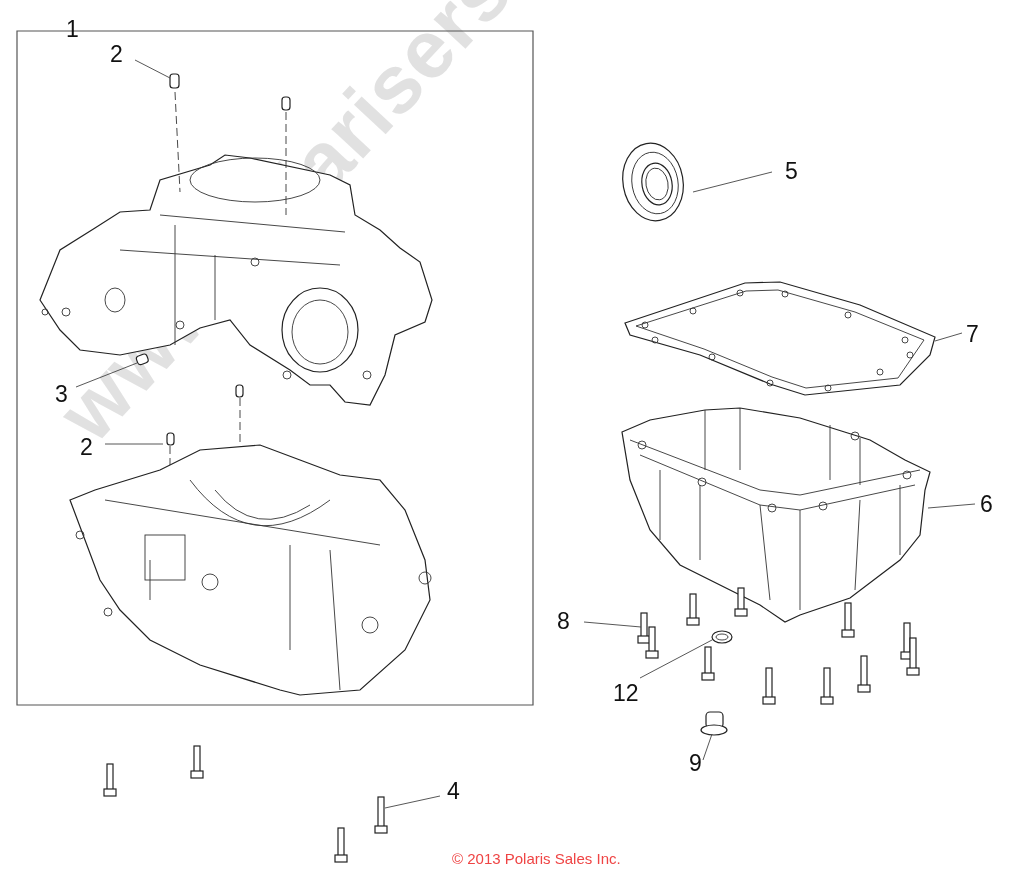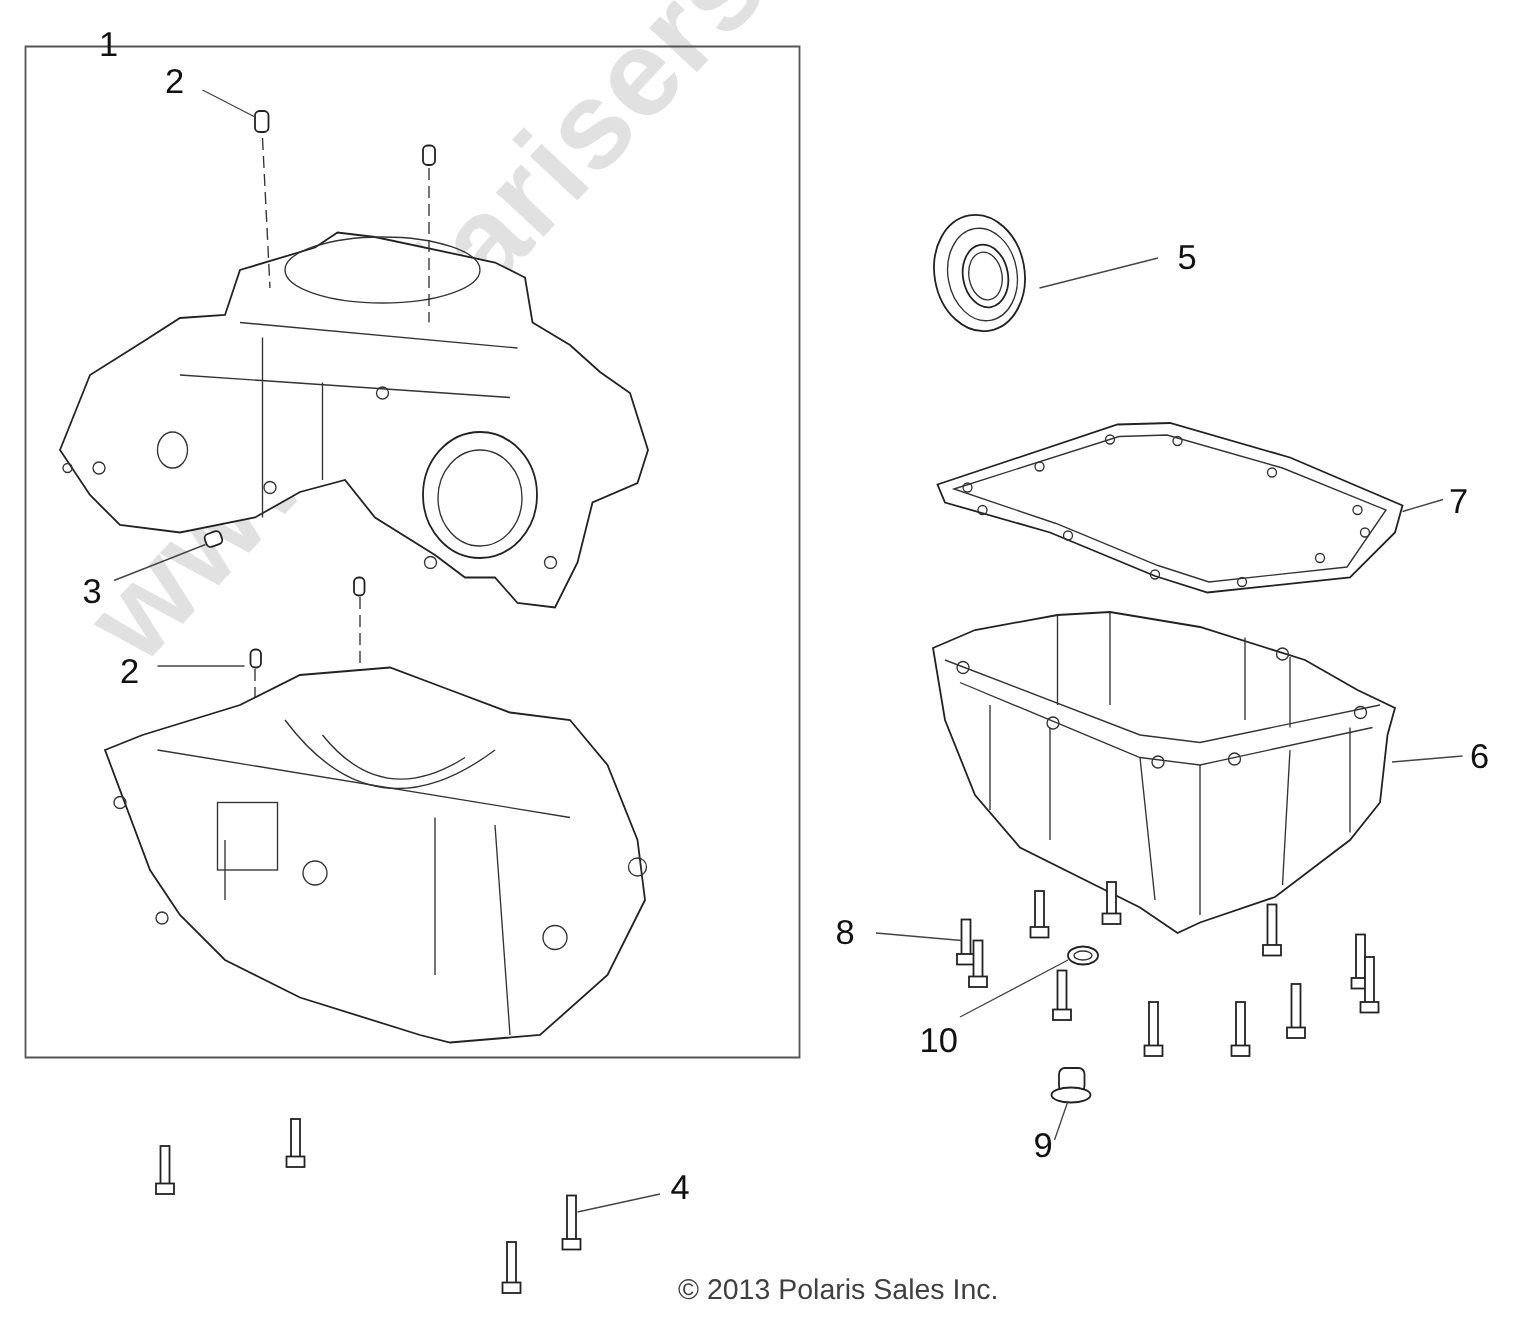--- a/index.html
+++ b/index.html
@@ -1,19 +1,19 @@
 <!DOCTYPE html>
 <html><head>
 <meta charset="utf-8">
 <style>
   html,body{margin:0;padding:0;background:#ffffff;}
   body{width:1020px;height:890px;position:relative;overflow:hidden;font-family:"Liberation Sans",sans-serif;}
   #stage{position:absolute;left:0;top:0;width:1020px;height:890px;}
   .callout{position:absolute;font-family:"Liberation Sans",sans-serif;font-size:23px;color:#111;line-height:1;}
-  .copyright{position:absolute;left:452px;top:850px;font-family:"Liberation Sans",sans-serif;font-size:19px;color:#404040;white-space:nowrap;}
+  .copyright{position:absolute;left:452px;top:850px;font-family:"Liberation Sans",sans-serif;font-size:15px;color:#ef4444;white-space:nowrap;}
   .watermark{position:absolute;left:40px;top:395px;transform-origin:0 0;transform:rotate(-47deg);
     font-family:"Liberation Sans",sans-serif;font-weight:bold;font-size:82px;color:#d8d8d8;opacity:.75;white-space:nowrap;letter-spacing:1px;pointer-events:none;}
   svg .part{fill:#fff;stroke:#222;stroke-width:1.2;}
   svg .thin{fill:none;stroke:#333;stroke-width:.9;}
   svg .leader{fill:none;stroke:#444;stroke-width:.9;}
   svg .dash{fill:none;stroke:#333;stroke-width:.9;stroke-dasharray:8 4;}
   svg .frame{fill:none;stroke:#555;stroke-width:1.2;}
 </style>
 </head>
 <body>
@@ -199,17 +199,17 @@
 
   <div class="callout" style="left:66px;top:18px">1</div>
   <div class="callout" style="left:110px;top:43px">2</div>
   <div class="callout" style="left:55px;top:383px">3</div>
   <div class="callout" style="left:80px;top:436px">2</div>
   <div class="callout" style="left:447px;top:780px">4</div>
   <div class="callout" style="left:785px;top:160px">5</div>
   <div class="callout" style="left:966px;top:323px">7</div>
   <div class="callout" style="left:980px;top:493px">6</div>
   <div class="callout" style="left:557px;top:610px">8</div>
-  <div class="callout" style="left:613px;top:682px">10</div>
+  <div class="callout" style="left:613px;top:682px">12</div>
   <div class="callout" style="left:689px;top:752px">9</div>
 
   <div class="copyright">© 2013 Polaris Sales Inc.</div>
 </div>
 
 </body></html>

